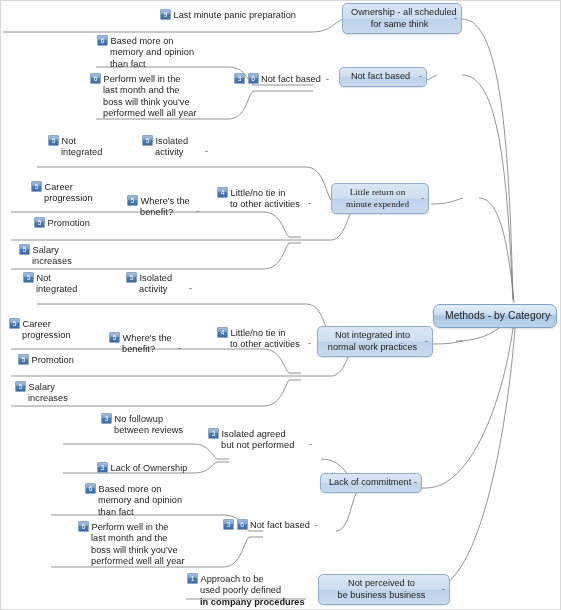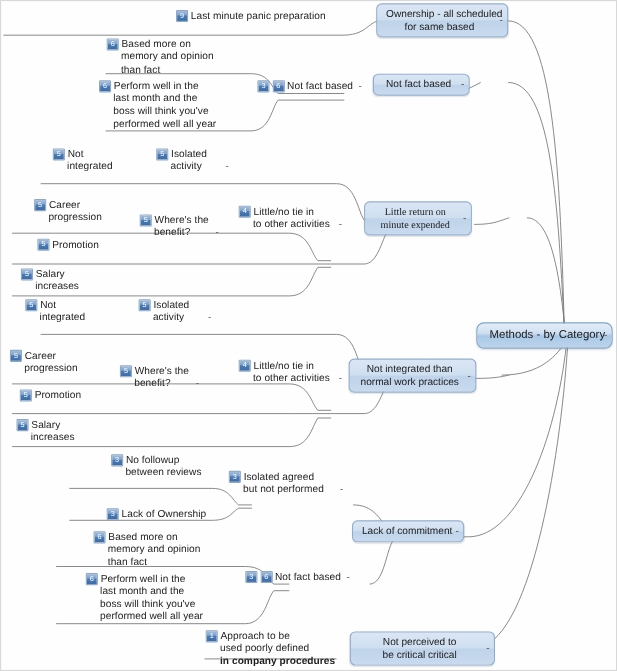--- a/index.html
+++ b/index.html
@@ -293,50 +293,50 @@
   </div>
 
   <div class="topic" style="left:186px;top:572px;">
     <span class="ln"><span class="badge">1</span><span>Approach to be</span></span>
     <span class="ln" style="padding-left:13px;">used poorly defined</span>
     <span class="ln" style="padding-left:13px;font-weight:bold;">in company procedures</span>
   </div>
 
   <div class="node" style="left:341px;top:2px;width:120px;">
     <span class="ln">Ownership - all scheduled</span>
-    <span class="ln">for same based</span>
+    <span class="ln">for same think</span>
     <span class="ndash">-</span>
   </div>
 
   <div class="node" style="left:338px;top:66px;width:88px;">
     <span class="ln">Not fact based</span>
     <span class="ndash">-</span>
   </div>
 
   <div class="node" style="left:330px;top:182px;width:98px;font-family:Liberation Serif, serif;">
     <span class="ln">Little return on</span>
     <span class="ln">minute expended</span>
     <span class="ndash">-</span>
   </div>
 
   <div class="node" style="left:316px;top:325px;width:116px;">
-    <span class="ln">Not integrated than</span>
+    <span class="ln">Not integrated into</span>
     <span class="ln">normal work practices</span>
     <span class="ndash">-</span>
   </div>
 
   <div class="node" style="left:319px;top:472px;width:102px;">
     <span class="ln">Lack of commitment</span>
     <span class="ndash">-</span>
   </div>
 
   <div class="node" style="left:317px;top:573px;width:132px;">
     <span class="ln">Not perceived to</span>
-    <span class="ln">be critical critical</span>
-    <span class="ndash">-</span>
-  </div>
-
-  <div class="node center" style="left:432px;top:292px;width:124px;">
+    <span class="ln">be business business</span>
+    <span class="ndash">-</span>
+  </div>
+
+  <div class="node center" style="left:432px;top:303px;width:124px;">
     <span class="ln">Methods - by Category</span>
     <span class="ndash">-</span>
   </div>
 
 </div>
 
 </body></html>

